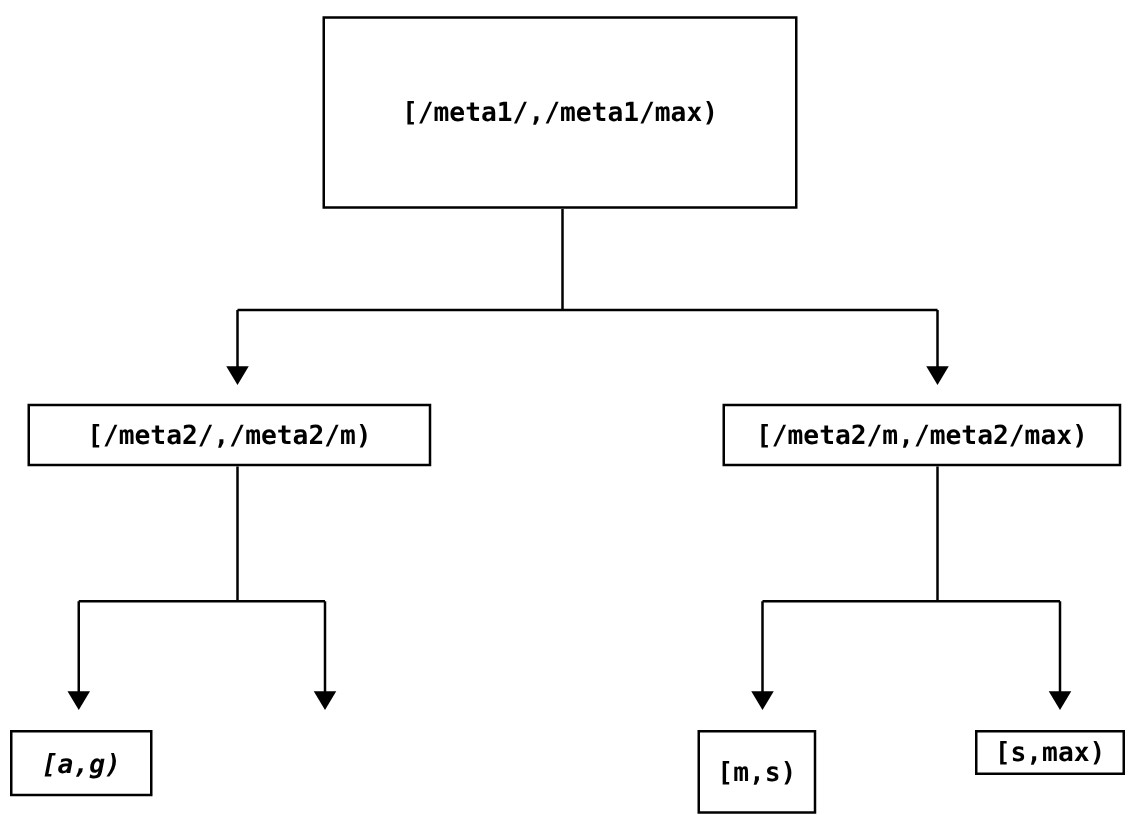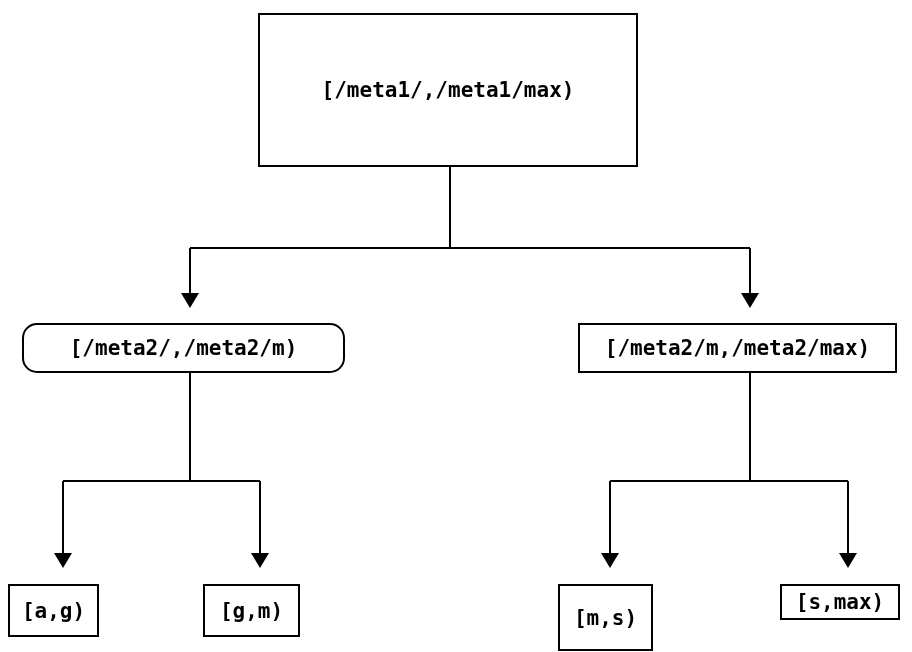--- a/index.html
+++ b/index.html
@@ -39,23 +39,23 @@
     color: #000000;
     display: flex;
     align-items: center;
     justify-content: center;
     font-family: "DejaVu Sans Mono", "Liberation Mono", monospace;
     font-size: 21px;
     font-weight: bold;
     white-space: nowrap;
   }
   .node-root  { left: 258px; top: 13px;  width: 380px; height: 154px; }
-  .node-l2a   { left: 22px;  top: 323px; width: 323px; height: 50px; border-radius: 15px; }
+  .node-l2a   { left: 22px;  top: 323px; width: 323px; height: 50px; }
   .node-l2b   { left: 578px; top: 323px; width: 319px; height: 50px; }
-  .node-l3a   { left: 8px;   top: 584px; width: 91px;  height: 53px; }
+  .node-l3a   { left: 8px;   top: 584px; width: 114px;  height: 53px; font-style: italic; }
   .node-l3b   { left: 203px; top: 584px; width: 97px;  height: 53px; }
   .node-l3c   { left: 558px; top: 584px; width: 95px;  height: 67px; }
   .node-l3d   { left: 780px; top: 584px; width: 120px; height: 36px; }
 </style>
 </head>
 <body>
 
 <div class="canvas">
 
   <svg class="connectors" viewBox="0 0 912 652" xmlns="http://www.w3.org/2000/svg">
@@ -91,23 +91,20 @@
   </div>
 
   <div class="node node-l2b">
     <span>[/meta2/m,/meta2/max)</span>
   </div>
 
   <div class="node node-l3a">
     <span>[a,g)</span>
   </div>
 
-  <div class="node node-l3b">
-    <span>[g,m)</span>
-  </div>
 
   <div class="node node-l3c">
     <span>[m,s)</span>
   </div>
 
   <div class="node node-l3d">
     <span>[s,max)</span>
   </div>
 
 </div>

